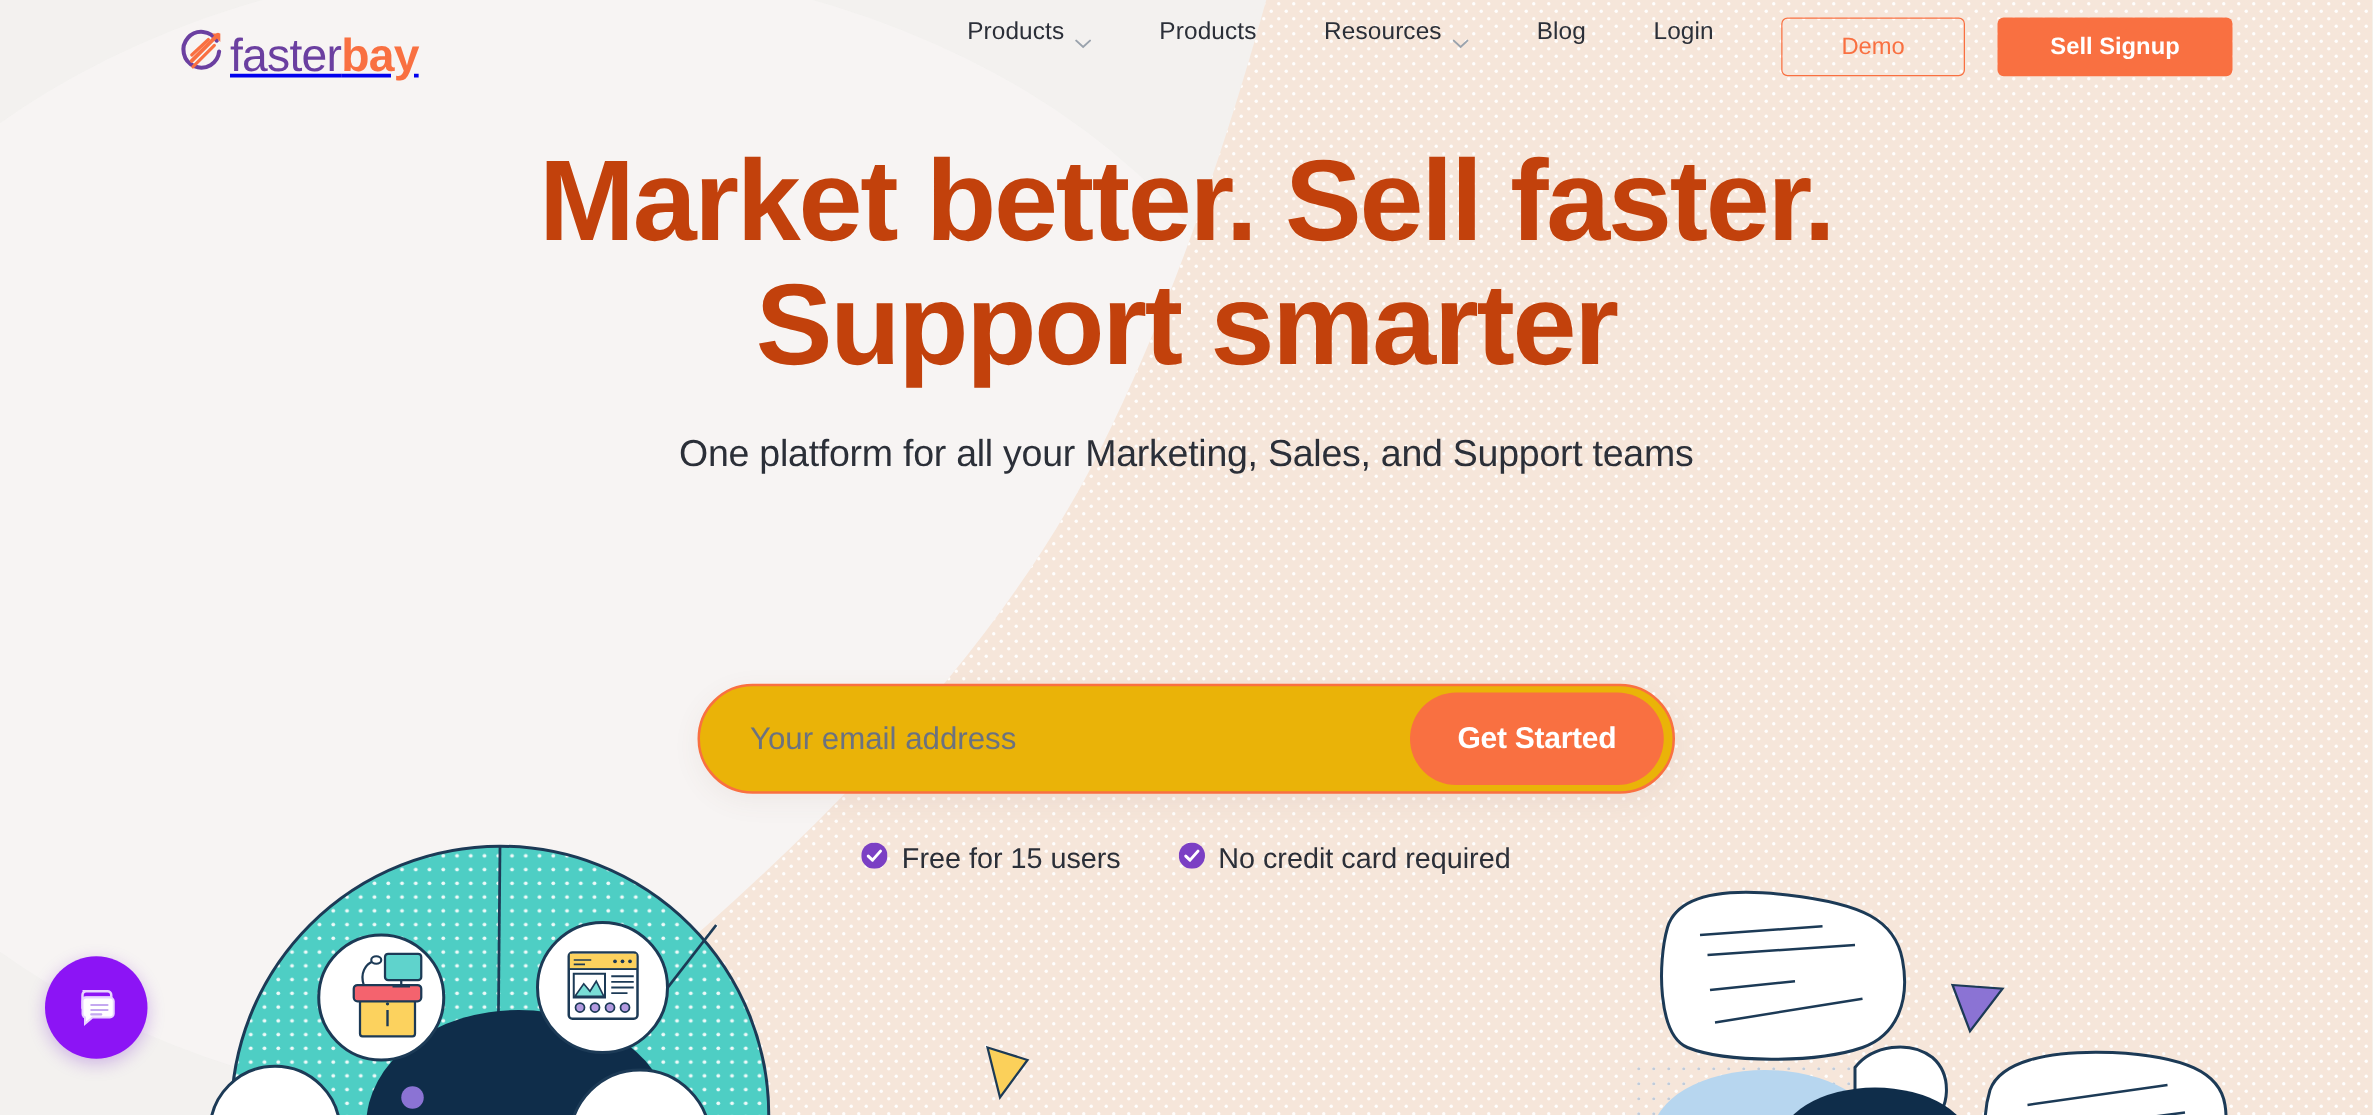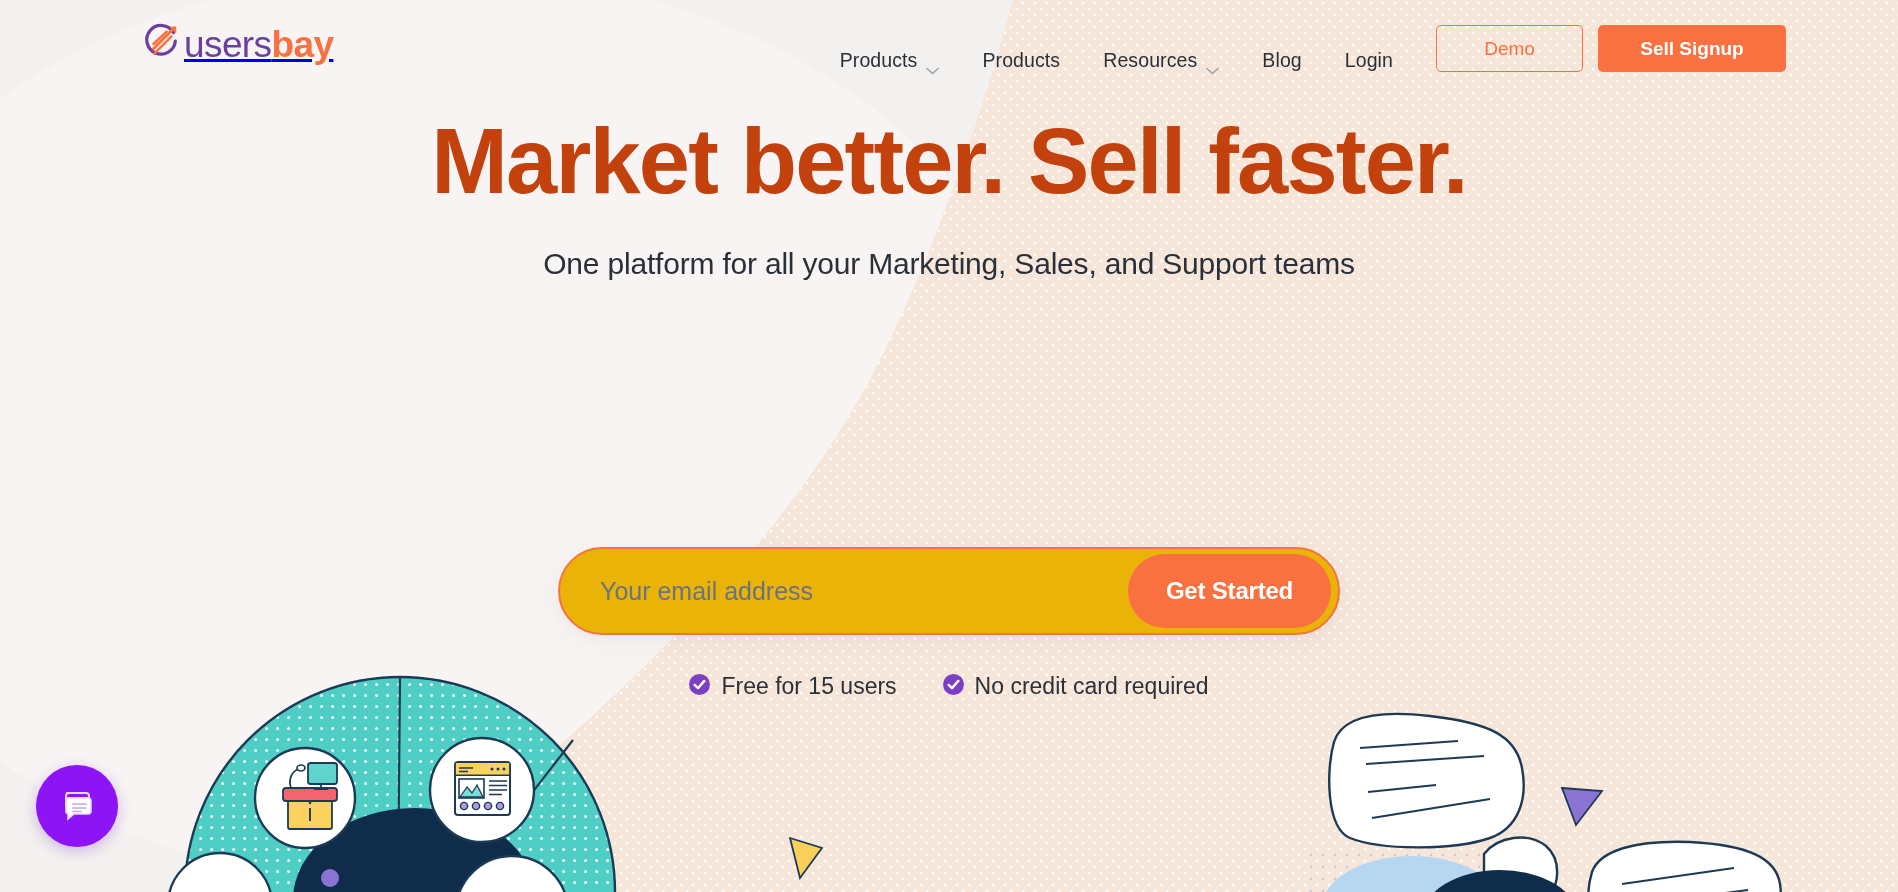--- a/index.html
+++ b/index.html
@@ -50,23 +50,23 @@
     white-space:nowrap;
   }
   .logo-text .w1 { color:#6b3fa0; }
   .logo-text .w2 { color:#f97041; font-weight:700; }
 
   .nav-right {
     position:absolute;
     right:112px;
     top:14px;
     display:flex;
-    align-items:flex-end;
+    align-items:flex-start;
     height:58px;
-    gap:1px;
+    gap:12px;
   }
   .nav-link {
     font-size:19.5px;
     color:#2b2f38;
     text-decoration:none;
     padding:0 0;
     margin-right:42px;
     display:flex;
     align-items:center;
     white-space:nowrap;
@@ -368,21 +368,21 @@
       <span class="logo-mark">
         <svg viewBox="0 0 44 44" xmlns="http://www.w3.org/2000/svg">
           <path d="M35,10 A 15,15 0 1 0 37,19" fill="none" stroke="#6b3fa0" stroke-width="3.4" stroke-linecap="round"></path>
           <path d="M14,27 L 36,5" stroke="#f97041" stroke-width="3.2" stroke-linecap="round"></path>
           <path d="M14,22 L 28,9" stroke="#f97041" stroke-width="2.6" stroke-linecap="round"></path>
           <path d="M15,32 L 33,14" stroke="#f97041" stroke-width="2.6" stroke-linecap="round"></path>
           <path d="M31,4 L 38,4 L 38,11 Z" fill="#f97041"></path>
         </svg>
       </span>
       <span class="logo-text">
-        <span class="w1">users</span><span class="w2">bay</span>
+        <span class="w1">faster</span><span class="w2">bay</span>
       </span>
     </a>
 
     <div class="nav-right">
 
       <a class="nav-link" href="#">
         <span>Products</span>
         <span class="caret">
           <svg viewBox="0 0 13 8" xmlns="http://www.w3.org/2000/svg">
             <path d="M1,1.5 L6.5,6.5 L12,1.5" fill="none" stroke="#9aa3ad" stroke-width="1.6" stroke-linecap="round"></path>
@@ -418,20 +418,21 @@
       <a class="btn-signup" href="#">
         <span>Sell Signup</span>
       </a>
 
     </div>
   </nav>
 
   <div class="hero">
     <h1 class="headline">
       <span class="l1">Market better. Sell faster.</span>
+      <span class="l2">Support smarter</span>
     </h1>
     <p class="subhead">One platform for all your Marketing, Sales, and Support teams</p>
   </div>
 
   <form class="form-wrap">
     <input class="email-input" type="email" placeholder="Your email address" style="">
     <button class="btn-started" type="submit">Get Started</button>
   </form>
 
   <div class="badges">

